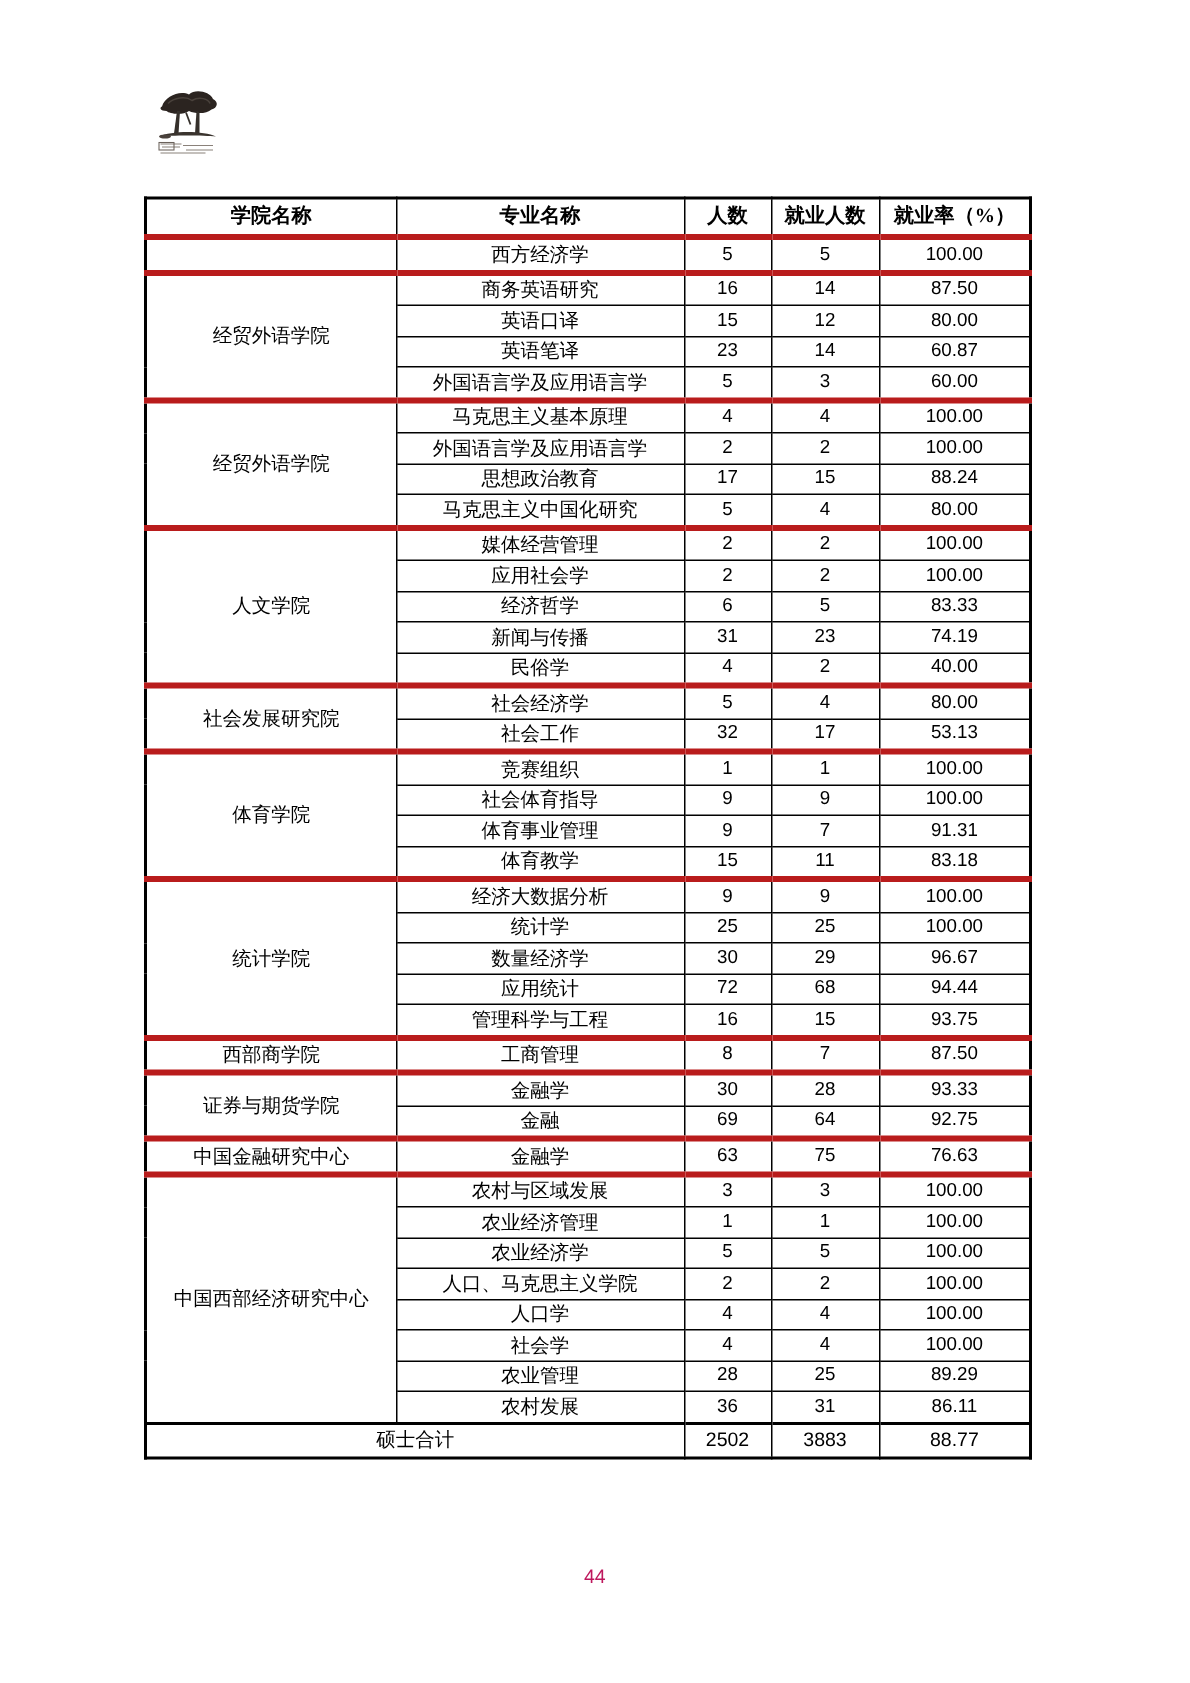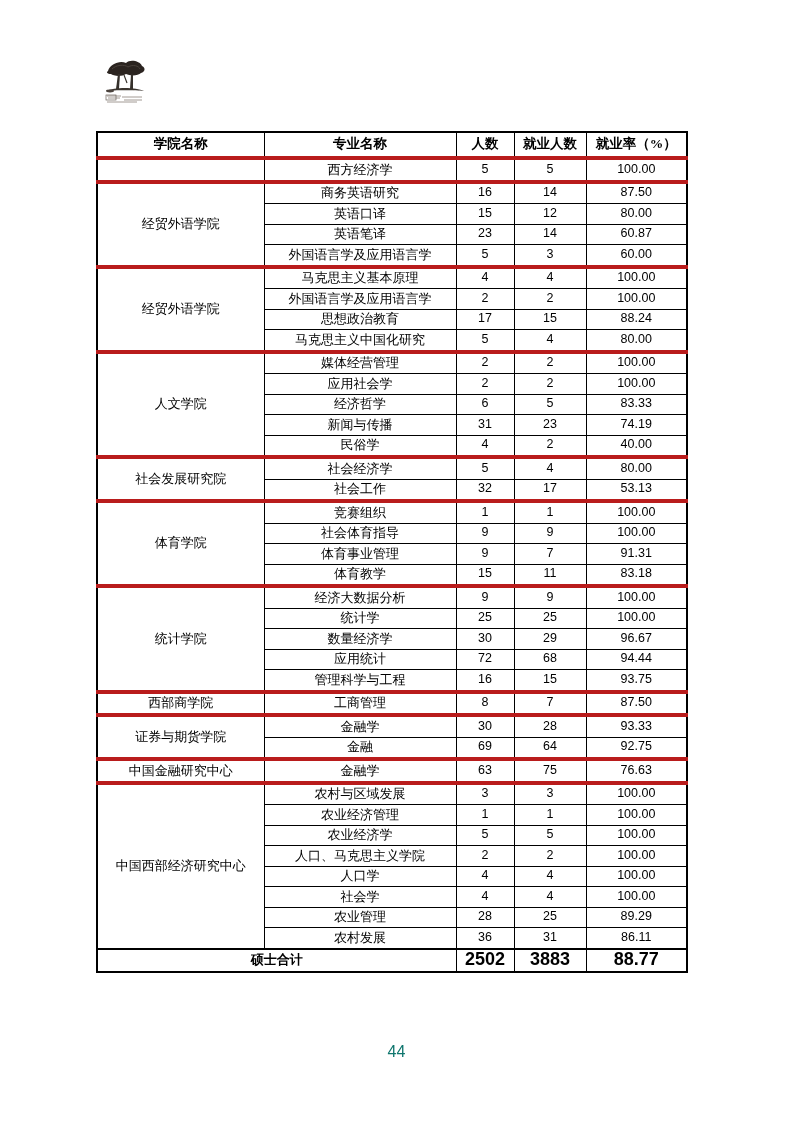--- a/index.html
+++ b/index.html
@@ -53,37 +53,37 @@
   }
   table.emp tbody td.num {
     font-family: "Liberation Sans", "DejaVu Sans", sans-serif;
     font-size: 12.5px;
   }
   table.emp tr.group-start td {
     border-top: 4px solid #b91c1c;
   }
   table.emp tfoot td {
     height: 21px;
-    font-weight: bold;
+    font-weight: normal;
     border-top: 2px solid #000;
     margin-top: 36px;
   }
   table.emp tfoot td.num {
     font-family: "Liberation Sans", "DejaVu Sans", sans-serif;
-    font-size: 18px;
+    font-size: 13px;
   }
   .page-number {
     position: absolute;
     left: 0;
     right: 0;
     top: 1043px;
     text-align: center;
-    font-size: 16px;
+    font-size: 13px;
     font-family: "Liberation Sans", "DejaVu Sans", sans-serif;
-    color: #0f766e;
+    color: #be185d;
   }
 </style>
 </head>
 <body>
 
 <div class="logo">
   <svg width="50" height="48" viewBox="0 0 50 48" xmlns="http://www.w3.org/2000/svg">
 
     <path d="M8 14 C10 7, 20 3, 26 6 C30 2, 40 4, 42 9 C46 11, 45 15, 41 16 C38 19, 30 19, 26 17 C22 20, 13 19, 11 17 C7 17, 6 15, 8 14 Z" fill="#2b2420"></path>
     <path d="M12 12 C16 8, 24 7, 28 10 C33 7, 39 9, 40 12" fill="none" stroke="#4a423c" stroke-width="1"></path>

